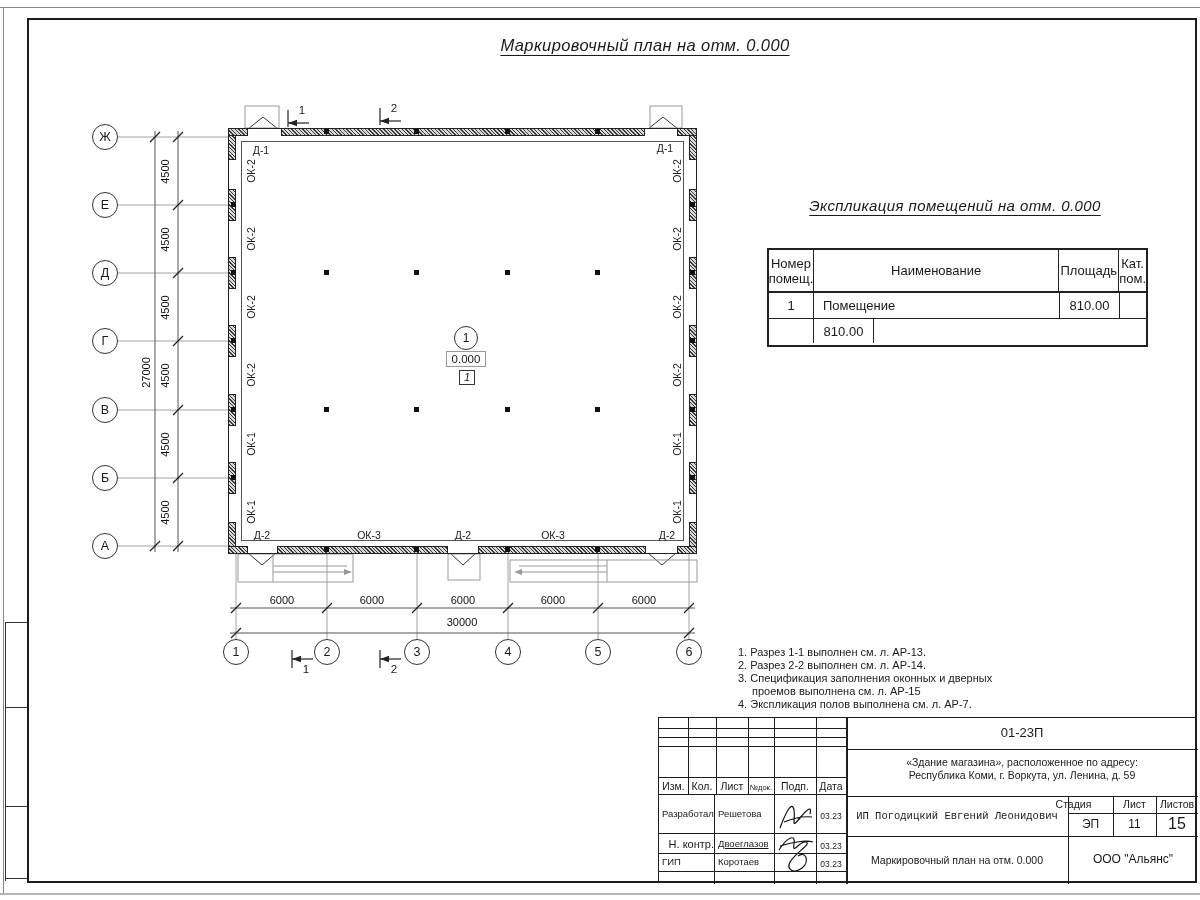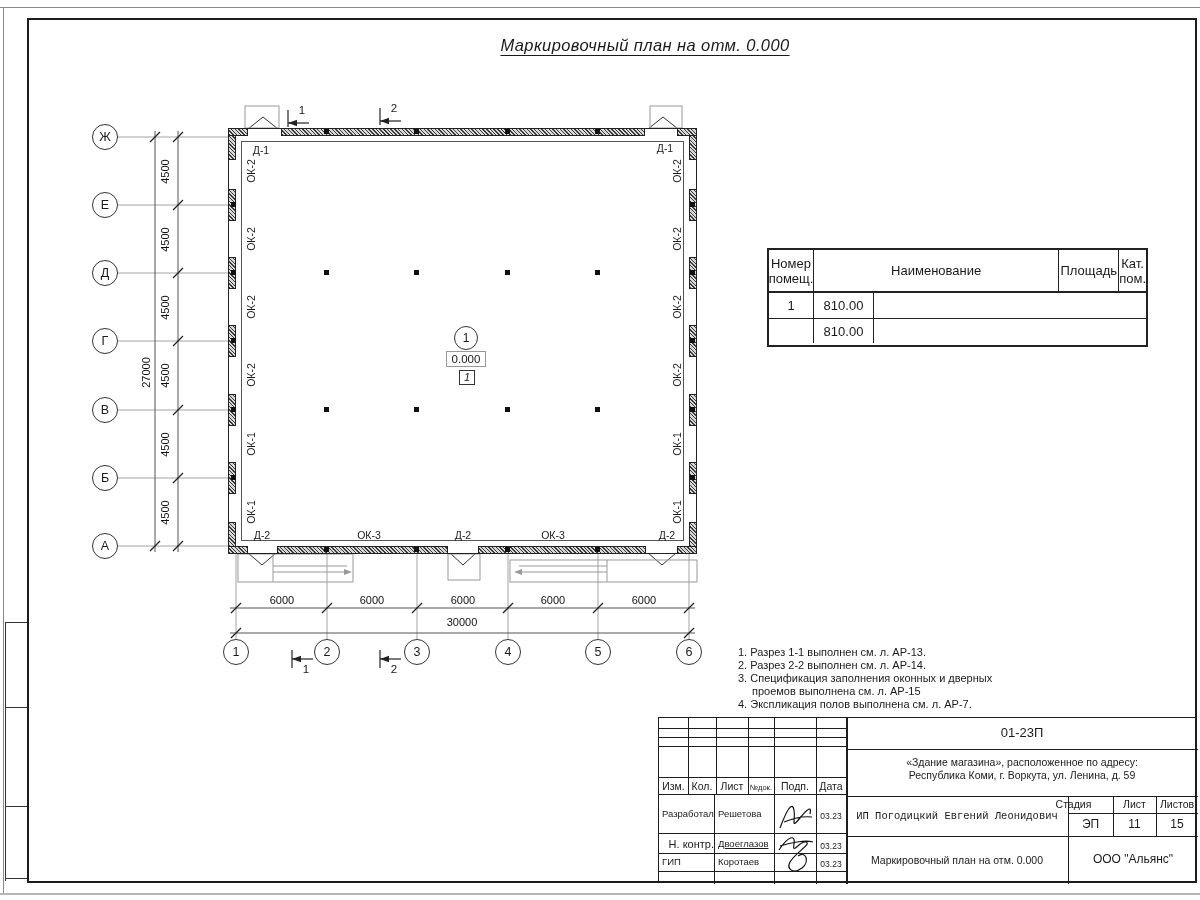--- a/index.html
+++ b/index.html
@@ -254,32 +254,34 @@
   <div class="lbl" style="left:387px;top:102px;width:14px;font-size:11.5px;">2</div>
   <div class="lbl" style="left:299px;top:663px;width:14px;font-size:11.5px;">1</div>
   <div class="lbl" style="left:387px;top:663px;width:14px;font-size:11.5px;">2</div>
 
   <div class="circ" style="left:454px;top:326px;width:24px;height:24px;line-height:23px;font-size:12px;">1</div>
   <div class="abs" style="left:446px;top:351px;width:40px;height:16px;border:1px solid #999;box-sizing:border-box;
               font-size:11.5px;line-height:14px;text-align:center;">0.000</div>
   <div class="abs" style="left:459px;top:370px;width:16px;height:15px;border:1.3px solid #333;box-sizing:border-box;
               font-size:11px;font-style:italic;line-height:12px;text-align:center;">1</div>
 
+  <div class="title" style="left:755px;top:197px;width:400px;font-size:15px;">Экспликация помещений на отм. 0.000</div>
 
   <div class="etable">
     <div class="erow ehead">
       <div class="ecell c1">Номер
 помещ.</div>
       <div class="ecell c2">Наименование</div>
       <div class="ecell c3">Площадь</div>
       <div class="ecell c4">Кат.
 пом.</div>
     </div>
     <div class="erow ebody1">
       <div class="ecell c1">1</div>
+      <div class="ecell c2 left-align">Помещение</div>
       <div class="ecell c3">810.00</div>
       <div class="ecell c4"></div>
     </div>
     <div class="erow ebody2">
       <div class="ecell c1"></div>
       <div class="ecell c3">810.00</div>
       <div class="ecell c4"></div>
     </div>
   </div>
 
@@ -336,18 +338,18 @@
 
     <div class="stxt" style="left:187px;top:9px;width:352px;font-size:13px;">01-23П</div>
     <div class="stxt" style="left:187px;top:38px;width:352px;">«Здание магазина», расположенное по адресу:</div>
     <div class="stxt" style="left:187px;top:51px;width:352px;">Республика Коми, г. Воркута, ул. Ленина, д. 59</div>
     <div class="stxt" style="left:187px;top:92px;width:222px;font-family:Liberation Mono, monospace;">ИП Погодицкий Евгений Леонидович</div>
     <div class="stxt" style="left:392px;top:80px;width:45px;">Стадия</div>
     <div class="stxt" style="left:454px;top:80px;width:43px;">Лист</div>
     <div class="stxt" style="left:497px;top:80px;width:42px;">Листов</div>
     <div class="stxt" style="left:409px;top:100px;width:45px;font-size:12px;">ЭП</div>
     <div class="stxt" style="left:454px;top:100px;width:43px;font-size:12px;">11</div>
-    <div class="stxt" style="left:497px;top:100px;width:42px;font-size:12px;">15</div>
+    <div class="stxt" style="left:497px;top:100px;width:42px;font-size:16px;">15</div>
     <div class="stxt" style="left:187px;top:136px;width:222px;">Маркировочный план на отм. 0.000</div>
     <div class="stxt" style="left:409px;top:135px;width:130px;font-size:12px;">ООО "Альянс"</div>
   </div>
 
 </div>
 
 </body></html>

